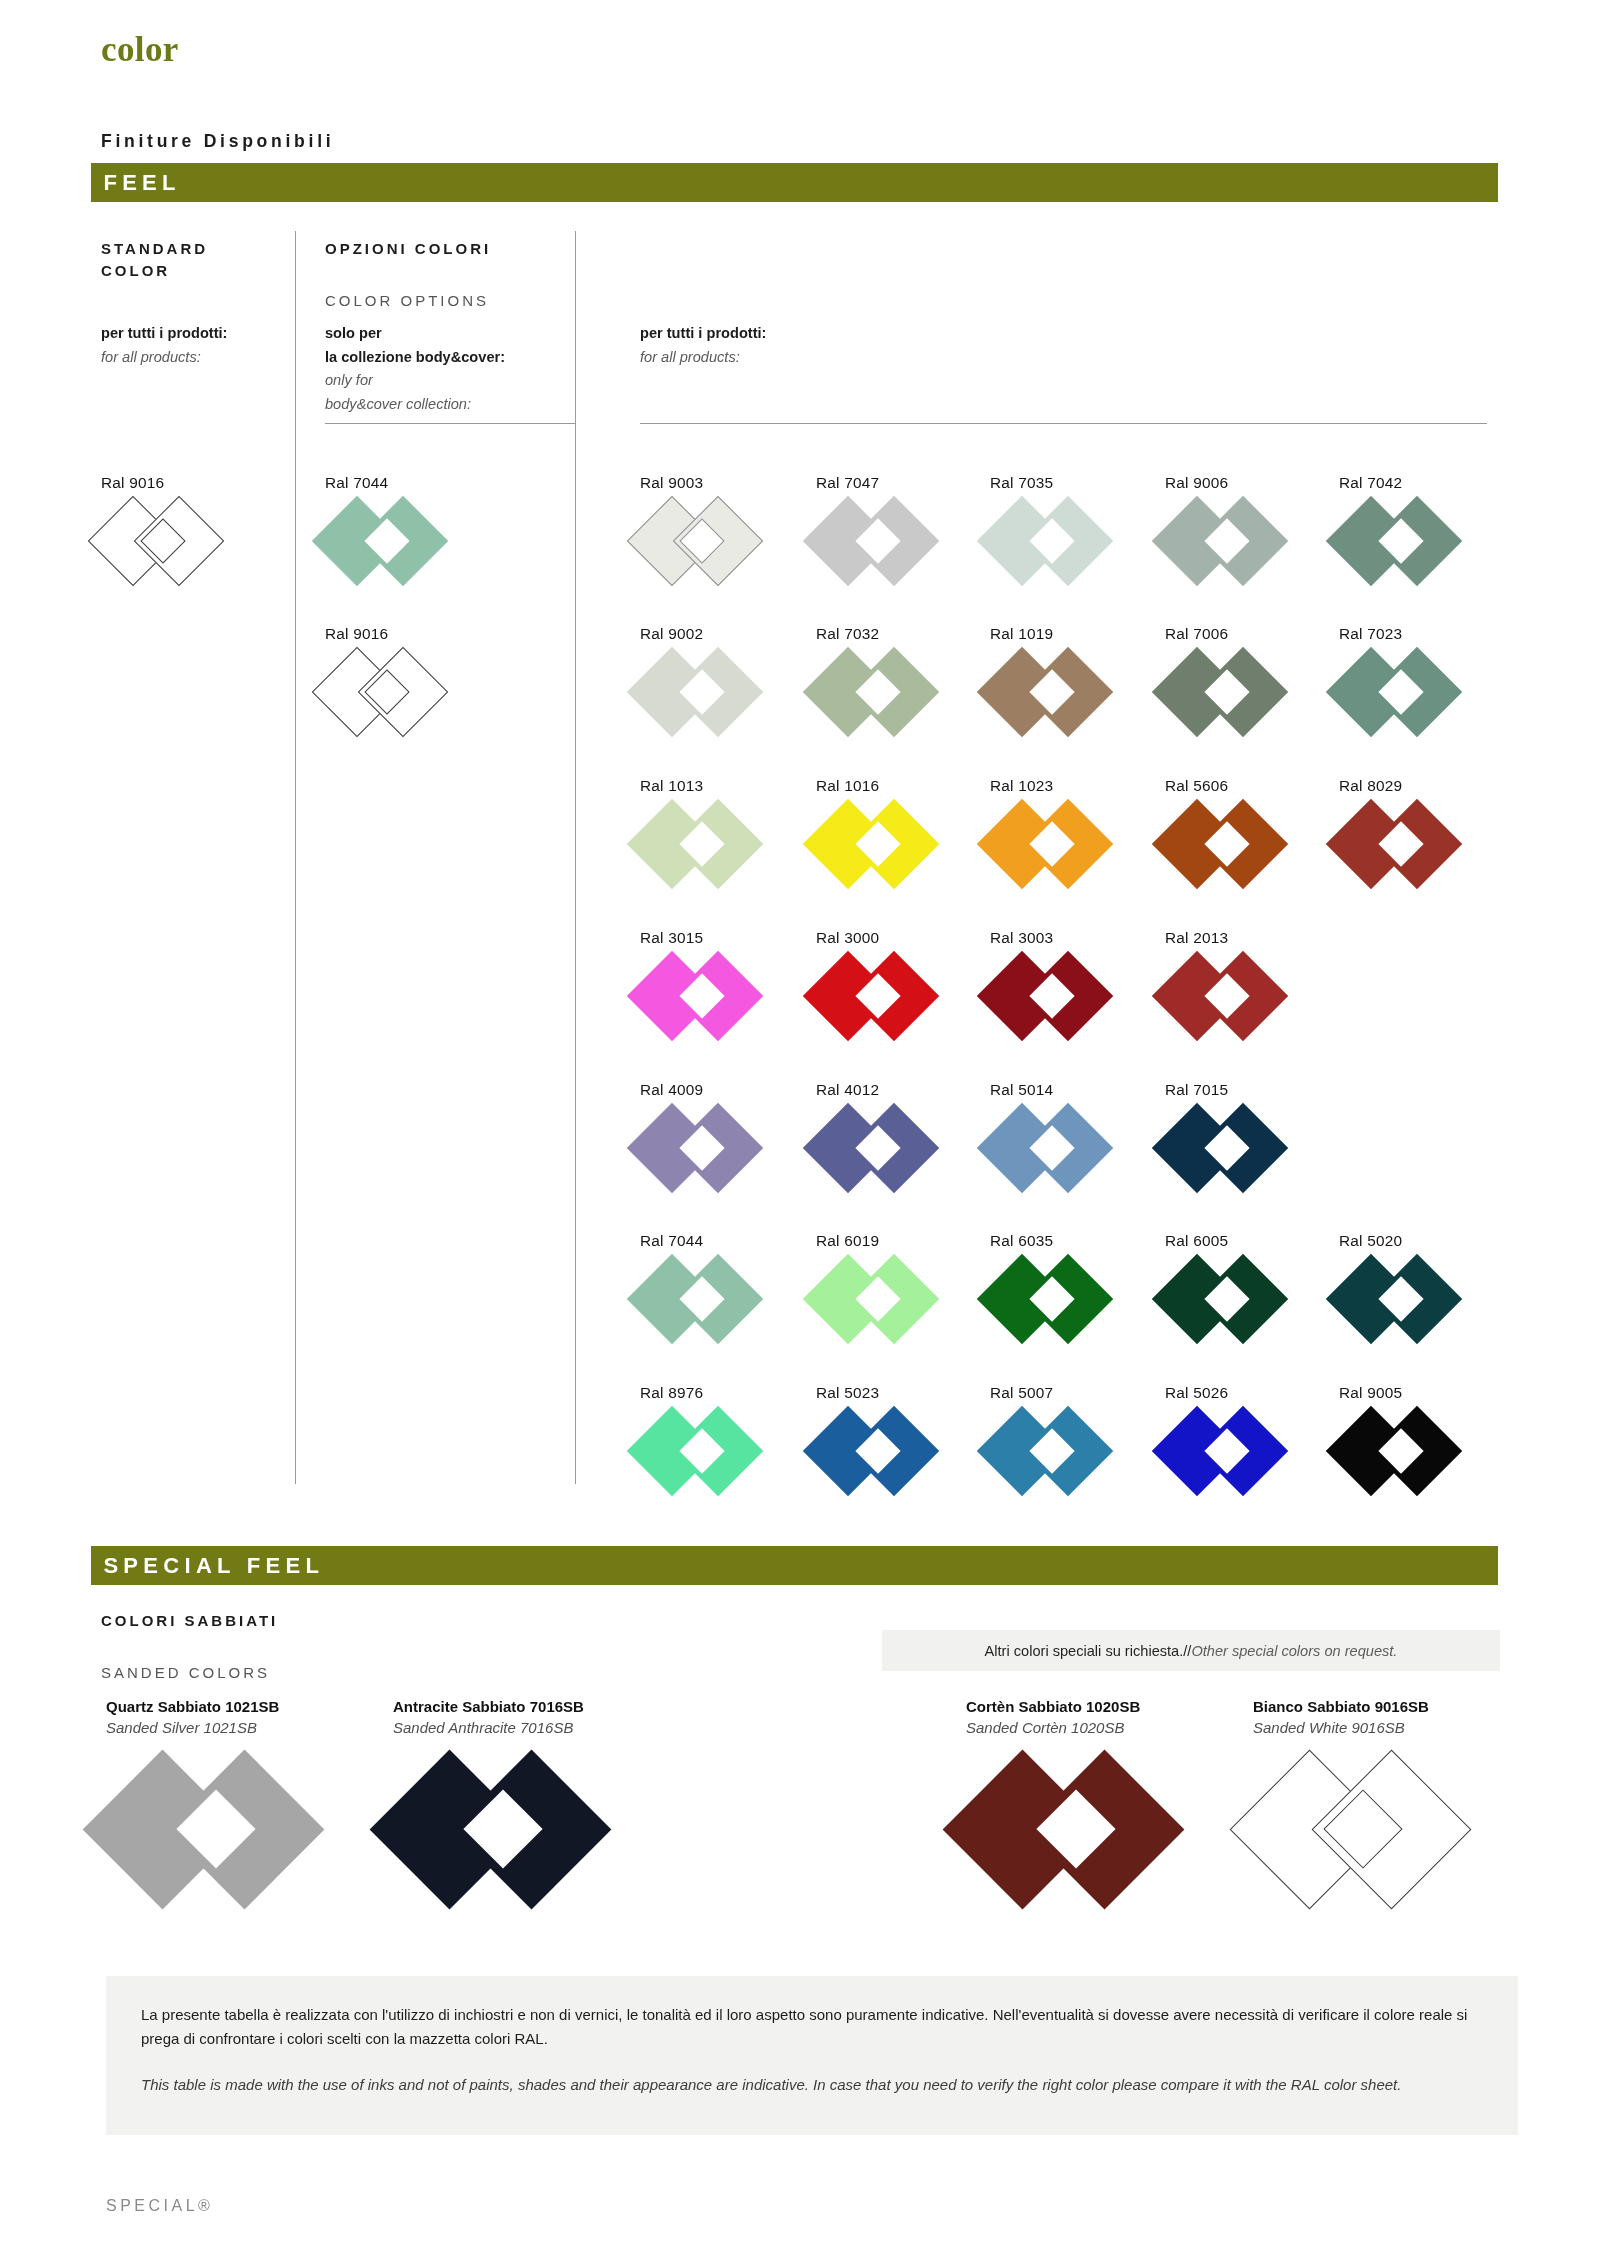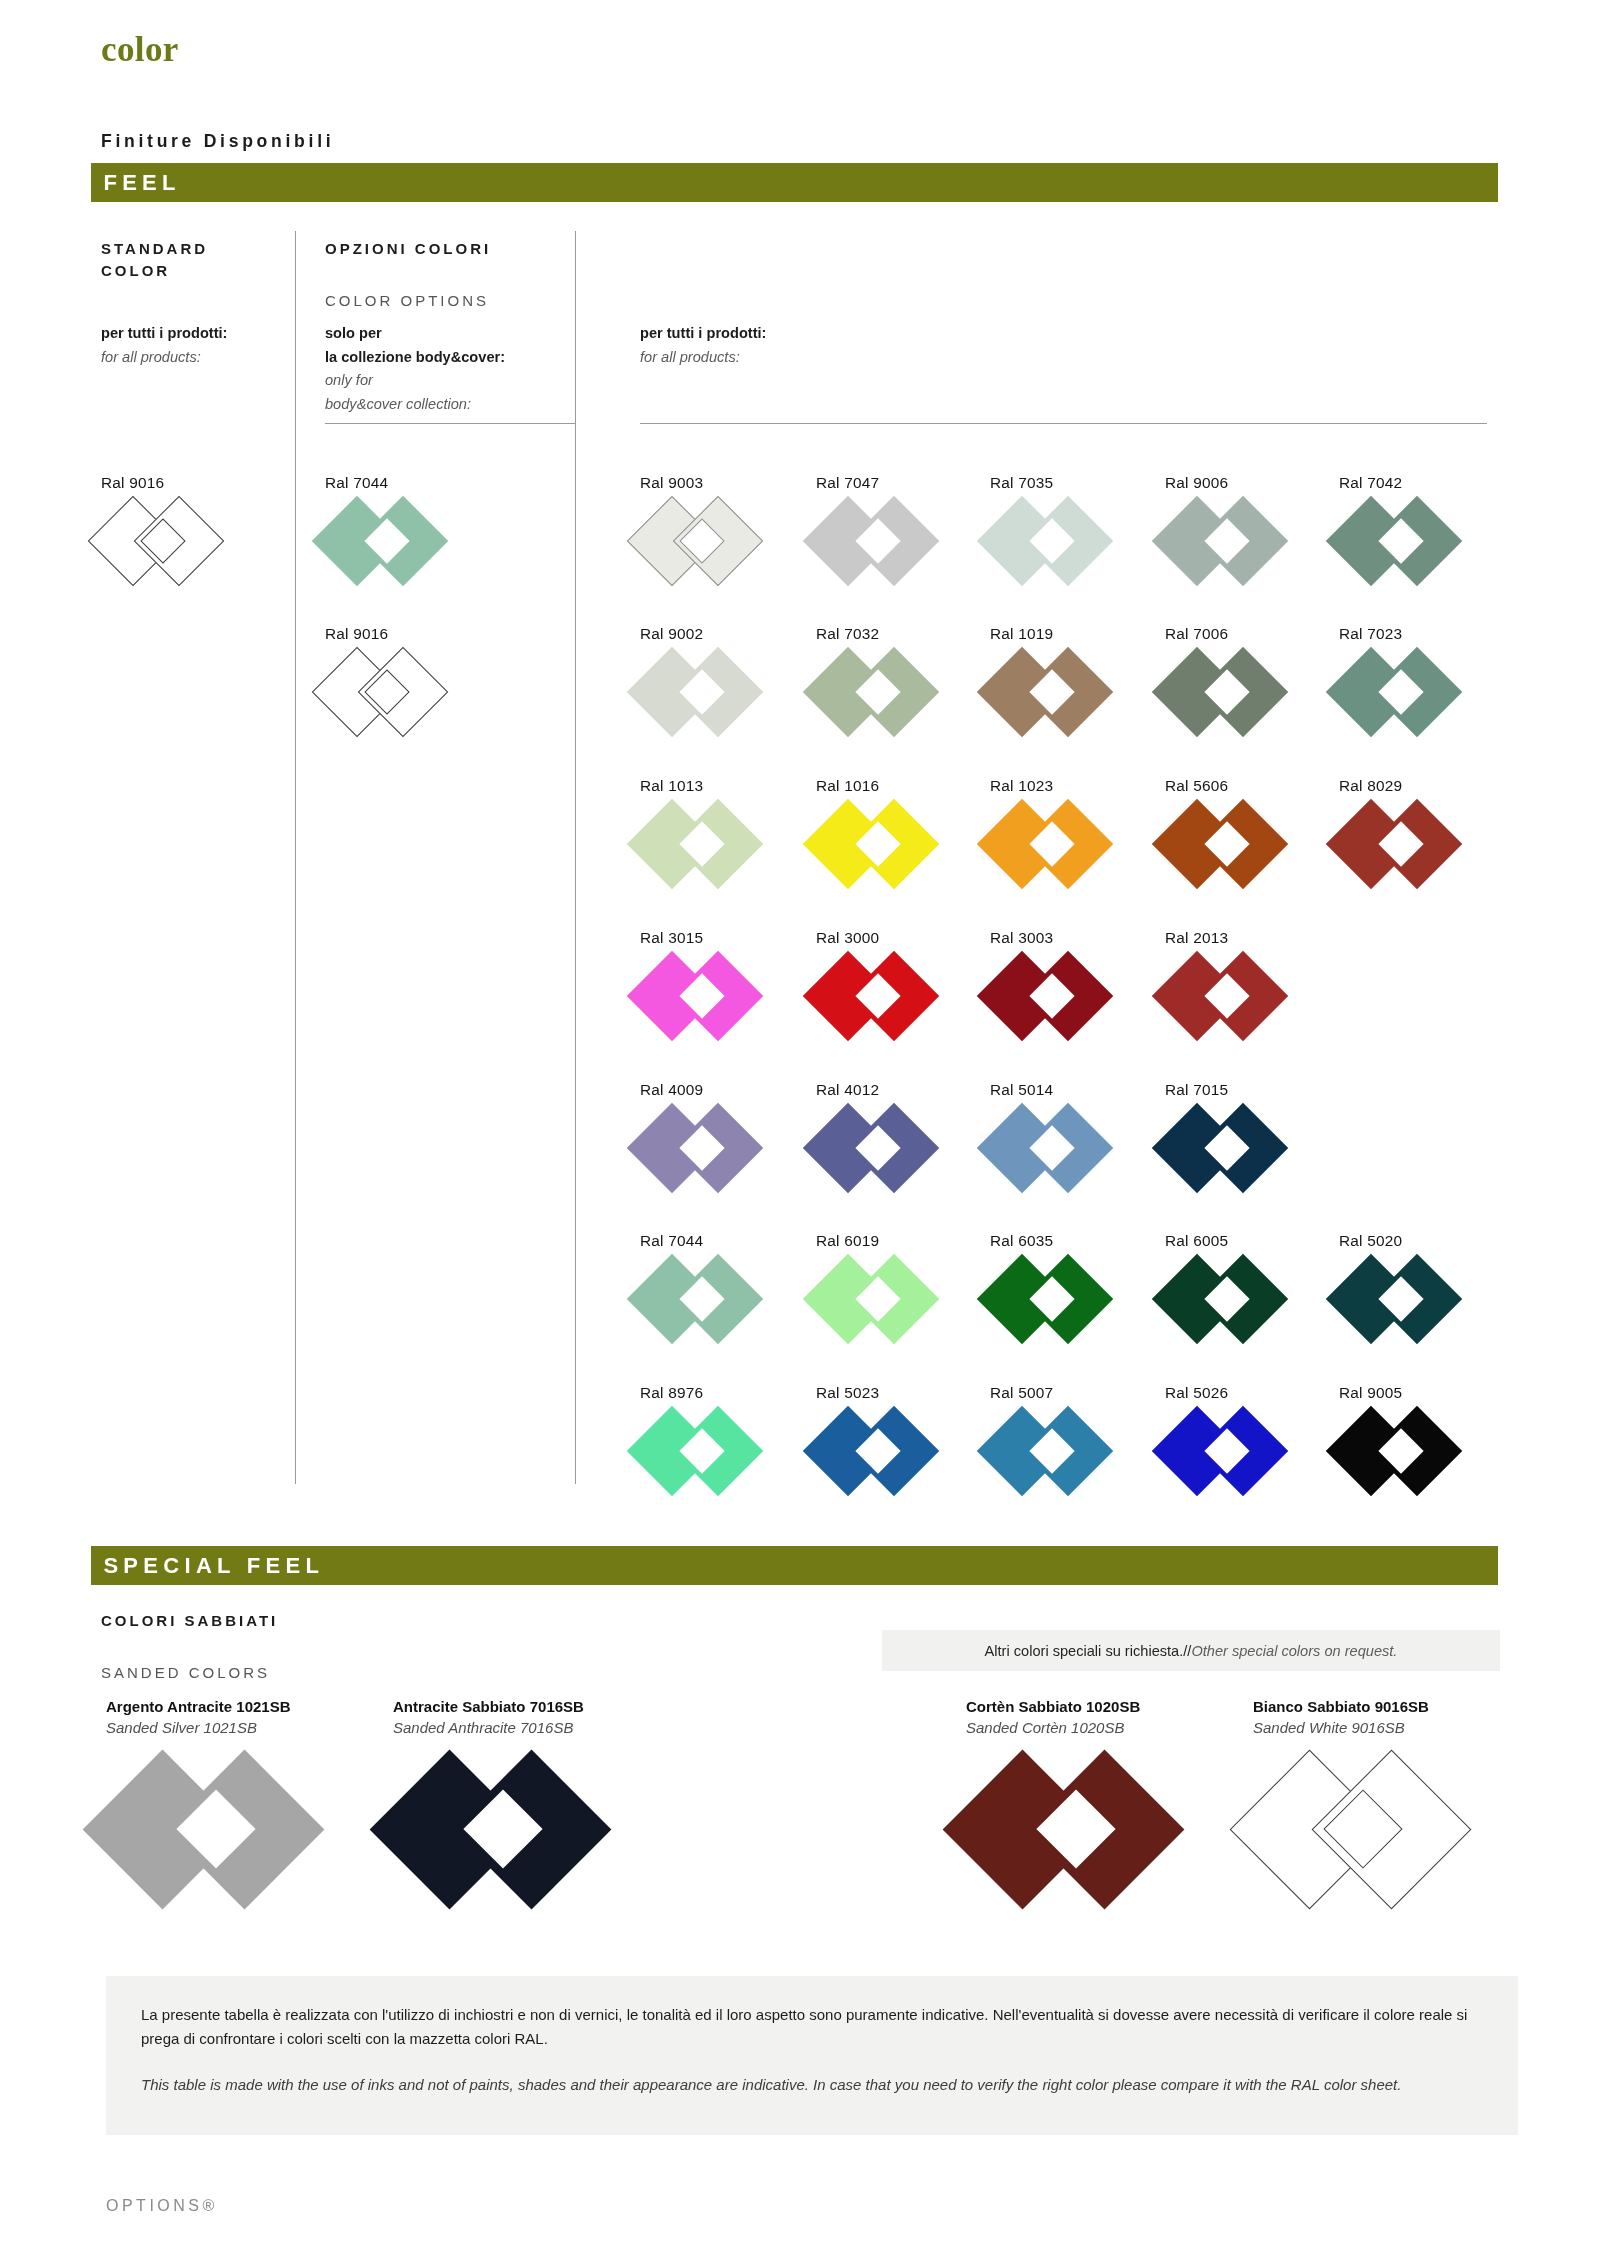--- a/index.html
+++ b/index.html
@@ -183,21 +183,21 @@
     <span class="t2">Other special colors on request.</span>
   </div>
 
   <div id="sanded-row"></div>
 
   <div class="disc">
     <p id="disc-it">La presente tabella è realizzata con l'utilizzo di inchiostri e non di vernici, le tonalità ed il loro aspetto sono puramente indicative. Nell'eventualità si dovesse avere necessità di verificare il colore reale si prega di confrontare i colori scelti con la mazzetta colori RAL.</p>
     <p id="disc-en">This table is made with the use of inks and not of paints, shades and their appearance are indicative. In case that you need to verify the right color please compare it with the RAL color sheet.</p>
   </div>
 
-  <div class="footer">OPTIONS®</div>
+  <div class="footer">SPECIAL®</div>
 
 <div class="cell" style="left: 101px; top: 474px; position: absolute;">
       <div class="lbl">Ral 9016</div>
       <div class="sw outline">
         <div class="d l" style="background: rgb(255, 255, 255);"></div>
         <div class="d r" style="background: rgb(255, 255, 255);"></div>
         <div class="mid"></div>
       </div>
     </div>
     <div class="cell" style="left: 325px; top: 474px; position: absolute;">
@@ -474,21 +474,21 @@
     </div>
     <div class="cell" style="left: 1339px; top: 1384px; position: absolute;">
       <div class="lbl">Ral 9005</div>
       <div class="sw">
         <div class="d l" style="background: rgb(8, 8, 8);"></div>
         <div class="d r" style="background: rgb(8, 8, 8);"></div>
         <div class="mid"></div>
       </div>
     </div>
     <div class="sp-cell" style="left: 106px; top: 1698px; position: absolute;">
-      <div class="lbl-it">Argento Antracite 1021SB</div>
+      <div class="lbl-it">Quartz Sabbiato 1021SB</div>
       <div class="lbl-en">Sanded Silver 1021SB</div>
       <div class="sp-sw">
         <div class="d l" style="background: rgb(166, 166, 166);"></div>
         <div class="d r" style="background: rgb(166, 166, 166);"></div>
         <div class="mid"></div>
       </div>
     </div>
     <div class="sp-cell" style="left: 393px; top: 1698px; position: absolute;">
       <div class="lbl-it">Antracite Sabbiato 7016SB</div>
       <div class="lbl-en">Sanded Anthracite 7016SB</div>

